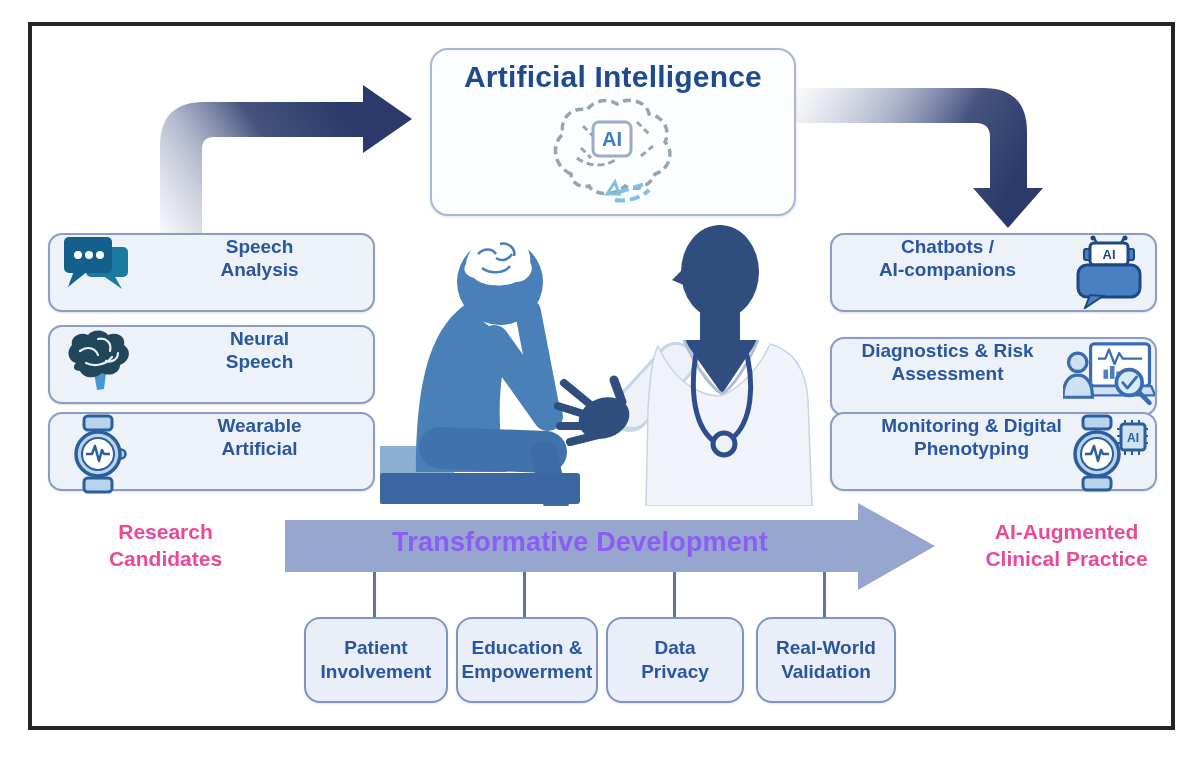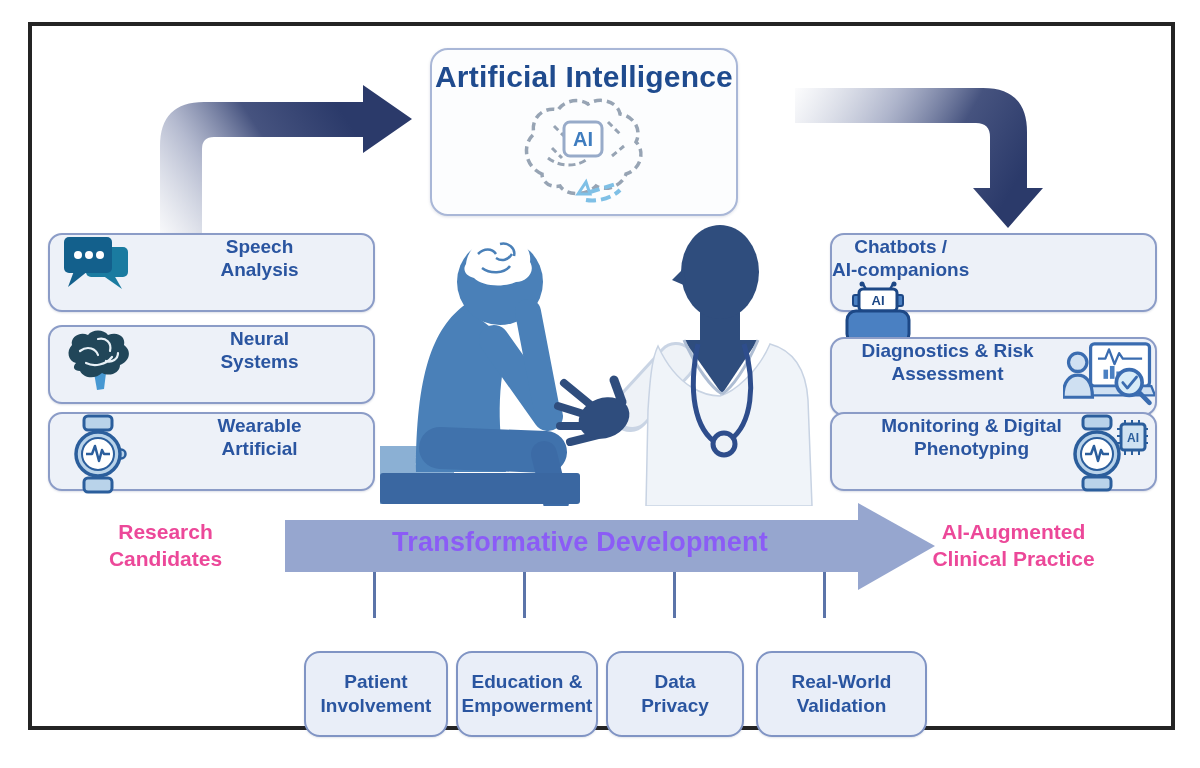--- a/index.html
+++ b/index.html
@@ -7,21 +7,21 @@
     position:relative; width:1200px; height:768px; background:#ffffff;
     font-family:"Liberation Sans", sans-serif; overflow:hidden;
   }
   .frame {
     position:absolute; left:28px; top:22px; width:1139px; height:700px;
     border:4px solid #242424; background:#ffffff;
   }
   .abs { position:absolute; }
 
   .ai-box {
-    position:absolute; left:430px; top:48px; width:308px; height:168px;
+    position:absolute; left:430px; top:48px; width:366px; height:168px;
     background:#fcfdfe; border:2px solid #a9b7d7; border-radius:18px;
     box-shadow:0 1px 3px rgba(60,80,120,.18); box-sizing:border-box;
   }
   .ai-title {
     margin-top:10px; text-align:center; font-size:30px; font-weight:bold;
     color:#1f4b8e; letter-spacing:.2px;
   }
   .ai-brain-wrap { display:flex; justify-content:center; margin-top:2px; }
 
   .panel {
@@ -42,21 +42,21 @@
   }
 
   .big-arrow-label {
     position:absolute; left:300px; top:527px; width:560px; text-align:center;
     font-size:27px; font-weight:bold; color:#8b5cf6; letter-spacing:.2px;
   }
 
   .connector { position:absolute; top:572px; width:3px; height:46px; background:#5b74a9; }
 
   .bottom-box {
-    position:absolute; top:651px; height:86px; background:#e9eef8;
+    position:absolute; top:617px; height:86px; background:#e9eef8;
     border:2px solid #8094c4; border-radius:16px; display:flex; align-items:center;
     justify-content:center; box-sizing:border-box;
     box-shadow:0 1px 2px rgba(60,80,120,.15);
   }
   .bottom-label {
     font-weight:bold; font-size:19px; line-height:1.25; color:#2a55a0;
     text-align:center; white-space:pre-line;
   }
 </style>
 </head>
@@ -158,42 +158,42 @@
 
   <div class="panel" style="left:48px; top:325px;">
     <div class="icon-slot">
       <svg width="72" height="66" viewBox="0 0 72 66">
         <polygon points="32,46 44,46 42,62 35,63" fill="#4798d2"></polygon>
         <path d="M 14 36 C 6 34 4 24 10 18 C 8 10 18 4 26 8 C 30 2 42 2 46 8 C 56 4 64 10 62 18 C 70 24 68 34 58 38 C 58 46 48 50 40 46 C 34 52 22 52 18 44 C 12 44 10 40 14 36 Z" fill="#214659"></path>
         <path d="M 18 24 C 26 18 34 22 36 28 M 36 12 C 44 10 50 16 48 24 M 24 36 C 32 40 44 38 50 30 M 44 34 C 50 36 56 32 56 26" fill="none" stroke="#e8f1f7" stroke-width="2.2" stroke-linecap="round"></path>
       </svg>
     </div>
     <div class="panel-label">Neural
-Systems</div>
+Speech</div>
   </div>
 
   <div class="panel" style="left:48px; top:412px;">
     <div class="icon-slot">
       <svg width="64" height="80" viewBox="0 0 64 80">
         <rect x="18" y="2" width="28" height="14" rx="4" fill="#b9d3ea" stroke="#2b5e9c" stroke-width="3"></rect>
         <rect x="18" y="64" width="28" height="14" rx="4" fill="#b9d3ea" stroke="#2b5e9c" stroke-width="3"></rect>
         <circle cx="55" cy="40" r="4.5" fill="#b9d3ea" stroke="#2b5e9c" stroke-width="2.5"></circle>
         <circle cx="32" cy="40" r="22" fill="#b9d3ea" stroke="#2b5e9c" stroke-width="3.5"></circle>
         <circle cx="32" cy="40" r="16" fill="#ffffff" stroke="#2b5e9c" stroke-width="2"></circle>
         <polyline points="20,40 26,40 29,32 33,47 36,36 38,40 44,40" fill="none" stroke="#2b5e9c" stroke-width="2.5" stroke-linejoin="round"></polyline>
       </svg>
     </div>
     <div class="panel-label">Wearable
 Artificial</div>
   </div>
 
   <div class="caption" style="left:83px; top:518px; width:165px;">Research
 Candidates</div>
 
-  <div class="panel" style="left:830px; top:233px;flex-direction:column;">
+  <div class="panel" style="left:830px; top:233px;">
     <div class="panel-label">Chatbots /
 AI-companions</div>
     <div class="icon-slot right">
       <svg width="78" height="74" viewBox="0 0 78 74">
         <path d="M 28 10 L 24 3 M 50 10 L 54 3" stroke="#1d4886" stroke-width="2.5"></path>
         <circle cx="23" cy="3" r="2.5" fill="#1d4886"></circle>
         <circle cx="55" cy="3" r="2.5" fill="#1d4886"></circle>
         <rect x="14" y="14" width="7" height="11" rx="2" fill="#4a80c2" stroke="#1d4886" stroke-width="2"></rect>
         <rect x="57" y="14" width="7" height="11" rx="2" fill="#4a80c2" stroke="#1d4886" stroke-width="2"></rect>
         <rect x="20" y="8" width="38" height="22" rx="4" fill="#ffffff" stroke="#1d4886" stroke-width="3"></rect>
@@ -234,21 +234,21 @@
         <circle cx="30" cy="40" r="22" fill="#b9d3ea" stroke="#2b5e9c" stroke-width="3.5"></circle>
         <circle cx="30" cy="40" r="16" fill="#ffffff" stroke="#2b5e9c" stroke-width="2"></circle>
         <polyline points="18,40 24,40 27,32 31,47 34,36 36,40 42,40" fill="none" stroke="#2b5e9c" stroke-width="2.5" stroke-linejoin="round"></polyline>
         <path d="M 58 6 L 58 11 M 65 6 L 65 11 M 72 6 L 72 11 M 58 36 L 58 41 M 65 36 L 65 41 M 72 36 L 72 41 M 50 15 L 55 15 M 50 22 L 55 22 M 50 29 L 55 29 M 76 15 L 81 15 M 76 22 L 81 22 M 76 29 L 81 29" stroke="#2b5e9c" stroke-width="2"></path>
         <rect x="54" y="10" width="24" height="26" rx="3" fill="#cfe2f2" stroke="#2b5e9c" stroke-width="3"></rect>
         <text x="66" y="28" text-anchor="middle" font-size="12" font-weight="bold" fill="#2b5e9c">AI</text>
       </svg>
     </div>
   </div>
 
-  <div class="caption" style="left:901px; top:518px; width:225px;">AI-Augmented
+  <div class="caption" style="left:954px; top:518px; width:225px;">AI-Augmented
 Clinical Practice</div>
 
   <svg class="abs" style="left:283px; top:500px;" width="660" height="95" viewBox="0 0 660 95">
     <rect x="2" y="20" width="573" height="52" fill="#96a6cf"></rect>
     <polygon points="575,3 652,46 575,90" fill="#96a6cf"></polygon>
   </svg>
   <div class="big-arrow-label">Transformative Development</div>
 
   <div class="connector" style="left:373px;"></div>
   <div class="connector" style="left:523px;"></div>
@@ -260,17 +260,17 @@
 Involvement</div>
   </div>
   <div class="bottom-box" style="left:456px; width:142px;">
     <div class="bottom-label">Education &amp;
 Empowerment</div>
   </div>
   <div class="bottom-box" style="left:606px; width:138px;">
     <div class="bottom-label">Data
 Privacy</div>
   </div>
-  <div class="bottom-box" style="left:756px; width:171px;">
+  <div class="bottom-box" style="left:756px; width:140px;">
     <div class="bottom-label">Real-World
 Validation</div>
   </div>
 </div>
 
 </body></html>

